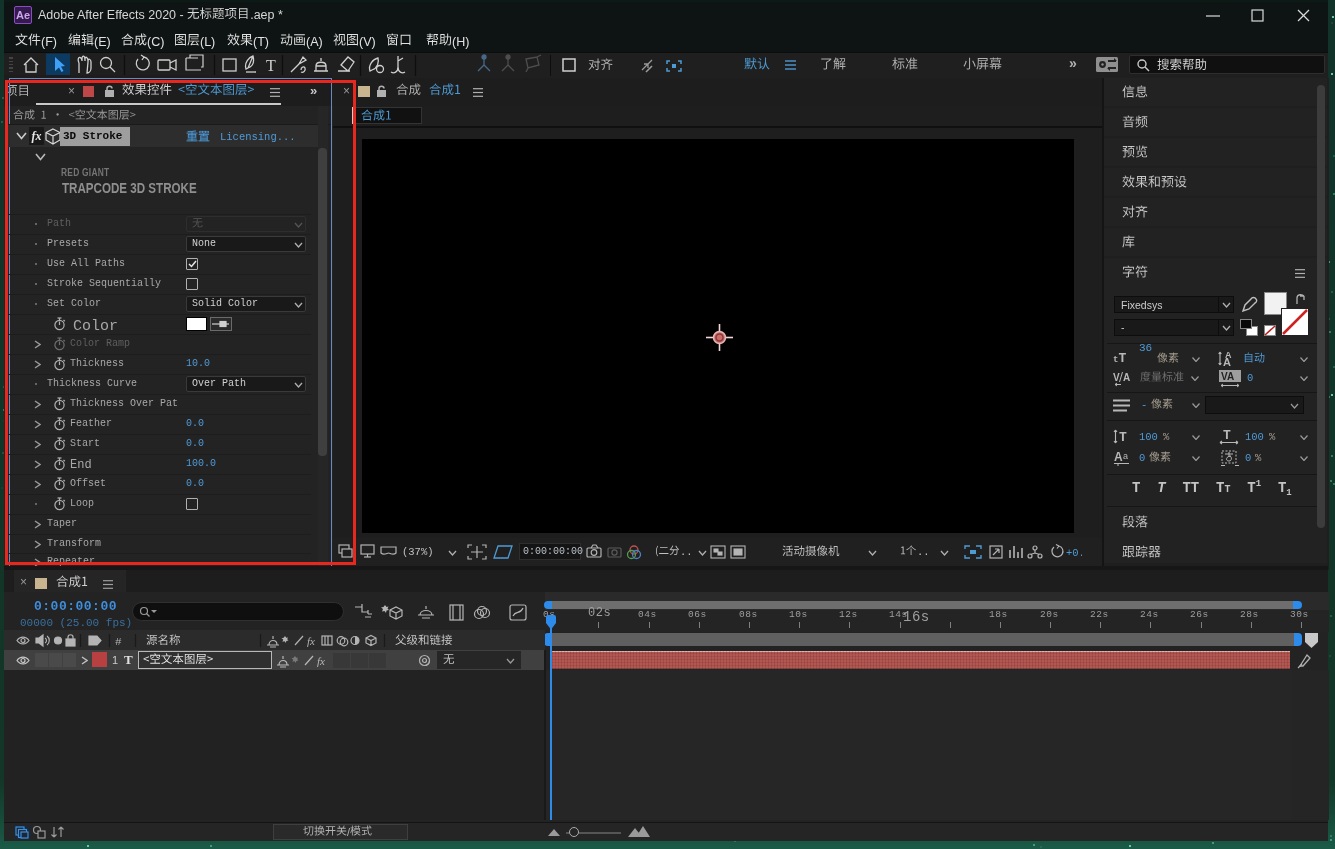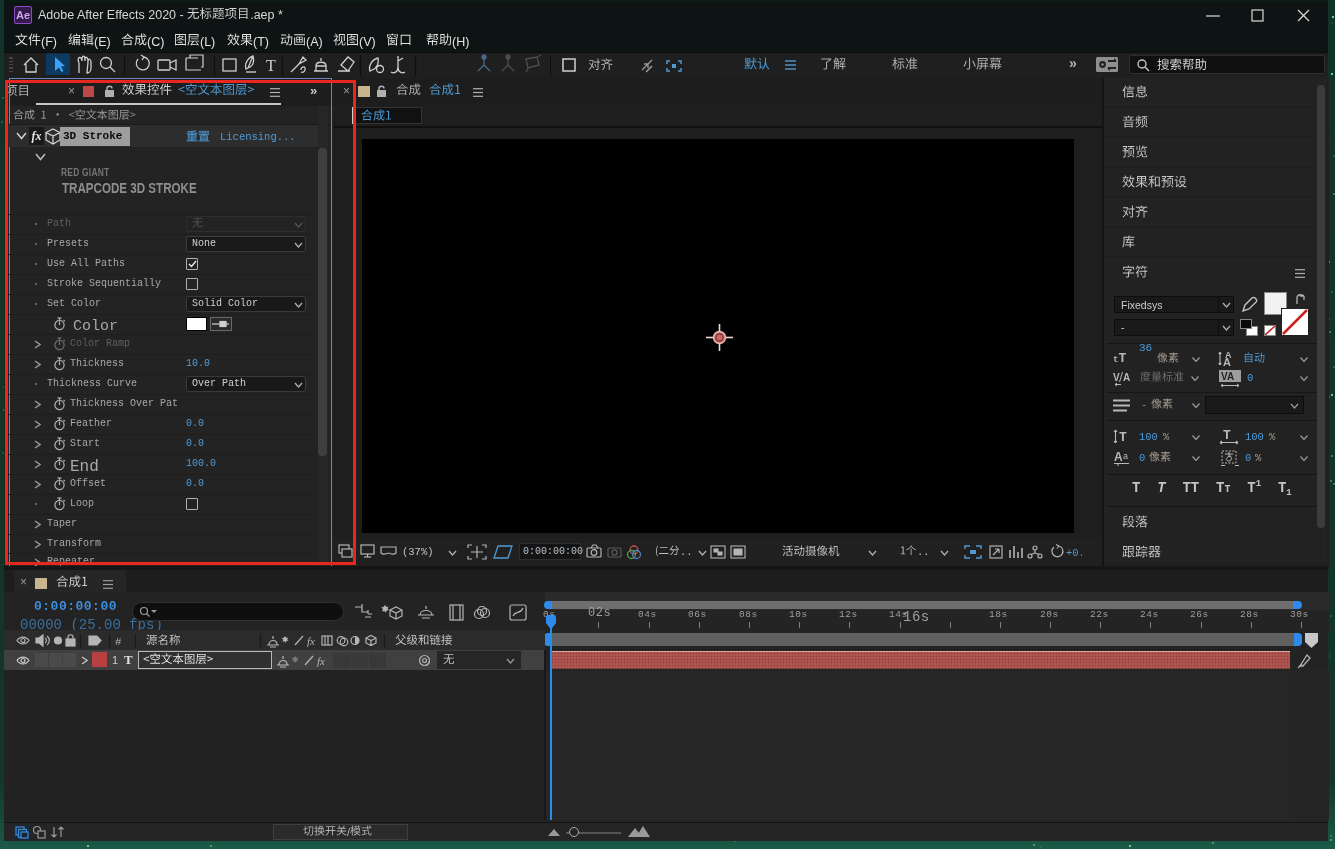--- a/index.html
+++ b/index.html
@@ -453,21 +453,21 @@
   </svg>
 <svg style="position:absolute;left:53px;top:457px" width="13" height="14" viewBox="0 0 13 14">
 <g stroke="#b0b0b0" fill="none" stroke-width="1.2">
       <circle cx="6.5" cy="8" r="4.6"></circle>
       <line x1="6.5" y1="8" x2="6.5" y2="4.5"></line>
       <line x1="4.5" y1="1" x2="8.5" y2="1"></line>
       <line x1="6.5" y1="1" x2="6.5" y2="3"></line>
       <line x1="10.5" y1="3" x2="11.8" y2="4.2"></line>
     </g>
   </svg>
-<div class="m" style="left:70px;top:458px;color:#a8a8a8;font-size:16px">End</div>
+<div class="m" style="left:70px;top:458px;color:#a8a8a8;font-size:12px">End</div>
 <div class="m" style="left:186px;top:458px;color:#4f9bd8;font-size:10px">100.0</div>
 <div style="left:8px;top:454px;width:303px;height:1px;background:#1d1d1d"></div>
 <svg style="position:absolute;left:34px;top:480px" width="7" height="9" viewBox="0 0 7 9">
     <path d="M1 1 L6 4.5 L1 8" stroke="#9a9a9a" stroke-width="1.4" fill="none"></path>
   </svg>
 <svg style="position:absolute;left:53px;top:477px" width="13" height="14" viewBox="0 0 13 14">
 <g stroke="#b0b0b0" fill="none" stroke-width="1.2">
       <circle cx="6.5" cy="8" r="4.6"></circle>
       <line x1="6.5" y1="8" x2="6.5" y2="4.5"></line>
       <line x1="4.5" y1="1" x2="8.5" y2="1"></line>
@@ -943,21 +943,21 @@
     </svg>
   </div>
 <svg style="position:absolute;left:103px;top:580px" width="10" height="9" viewBox="0 0 10 9">
     <g stroke="#9f9f9f" stroke-width="1.2">
       <line x1="0" y1="0.7" x2="10" y2="0.7"></line>
       <line x1="0" y1="4.5" x2="10" y2="4.5"></line>
       <line x1="0" y1="8.3" x2="10" y2="8.3"></line>
     </g>
   </svg>
 <div class="m" style="left:34px;top:599px;color:#3e8ede;font-size:13px;font-weight:bold;letter-spacing:0.5px">0:00:00:00</div>
-<div class="m" style="left:20px;top:617px;color:#3a6f9e;font-size:14px">00000 (25.00 fps)</div>
+<div class="m" style="left:20px;top:617px;color:#3a6f9e;font-size:11px">00000 (25.00 fps)</div>
 <div style="left:132px;top:602px;width:212px;height:19px;background:#0f0f0f;border:1px solid #303030;border-radius:10px"></div>
 <svg style="position:absolute;left:139px;top:606px" width="18" height="12" viewBox="0 0 18 12">
     <g stroke="#9a9a9a" fill="none" stroke-width="1.2">
       <circle cx="5" cy="5" r="3.5"></circle>
       <line x1="7.5" y1="7.5" x2="10.5" y2="10.5"></line>
     </g>
     <path d="M12 4 L15 7 L18 4 Z" fill="#9a9a9a"></path>
   </svg>
 <svg style="position:absolute;left:352px;top:602px" width="185" height="21" viewBox="0 0 185 21">
 <g stroke="#b6b6b6" fill="none" stroke-width="1.2">

